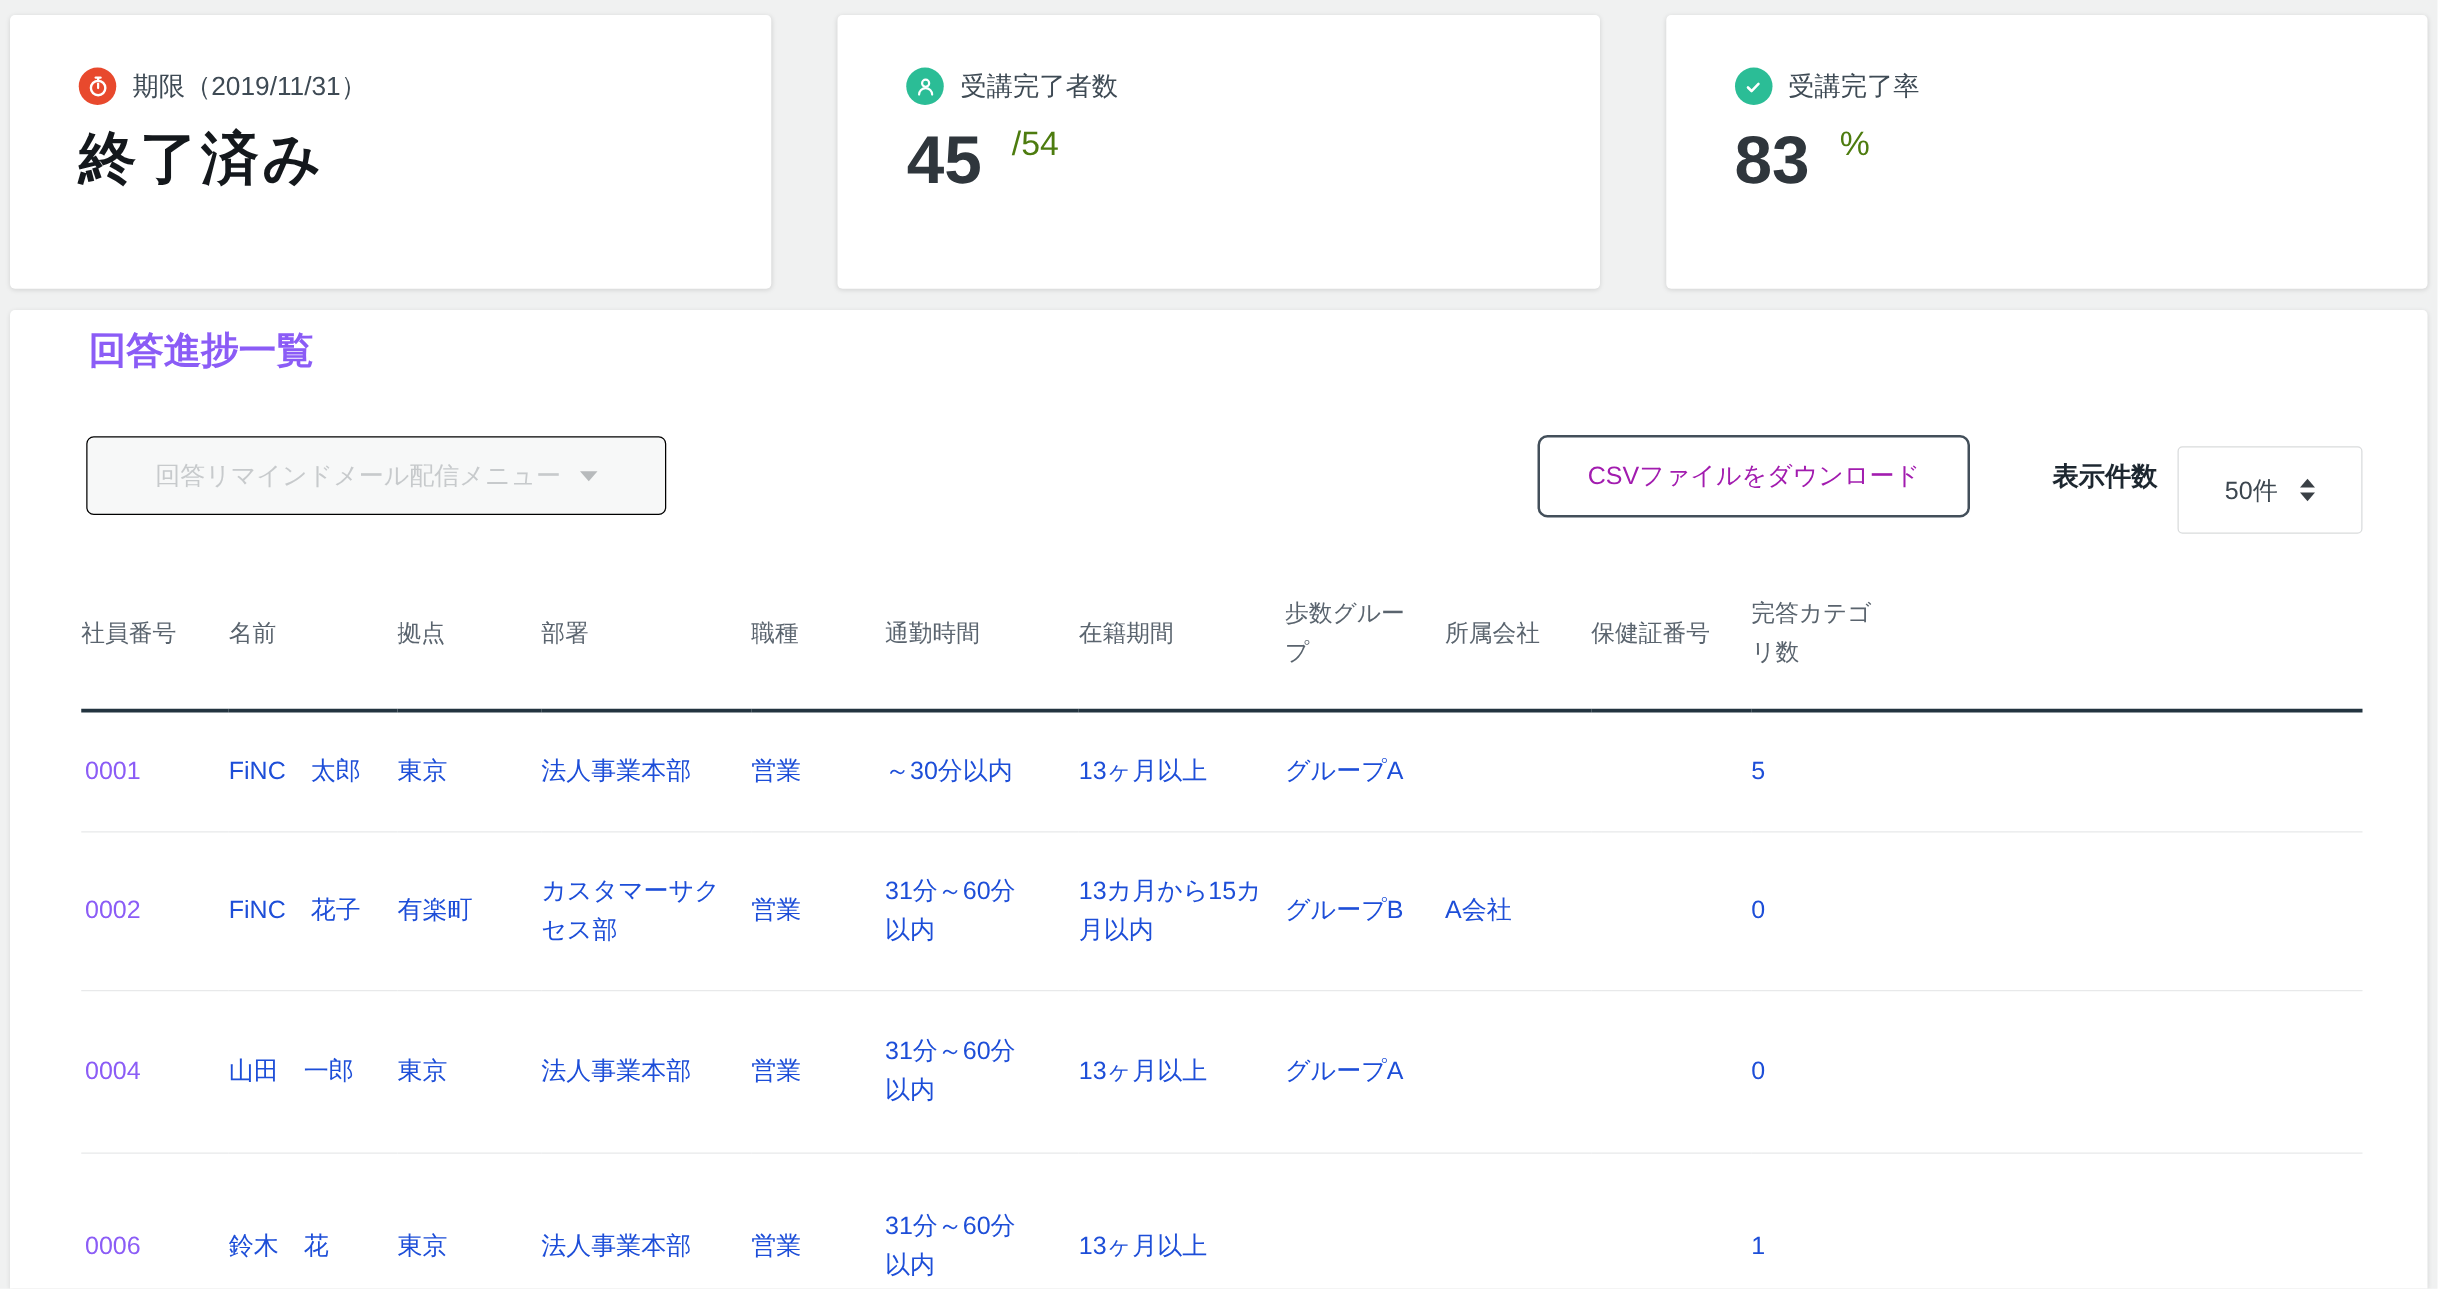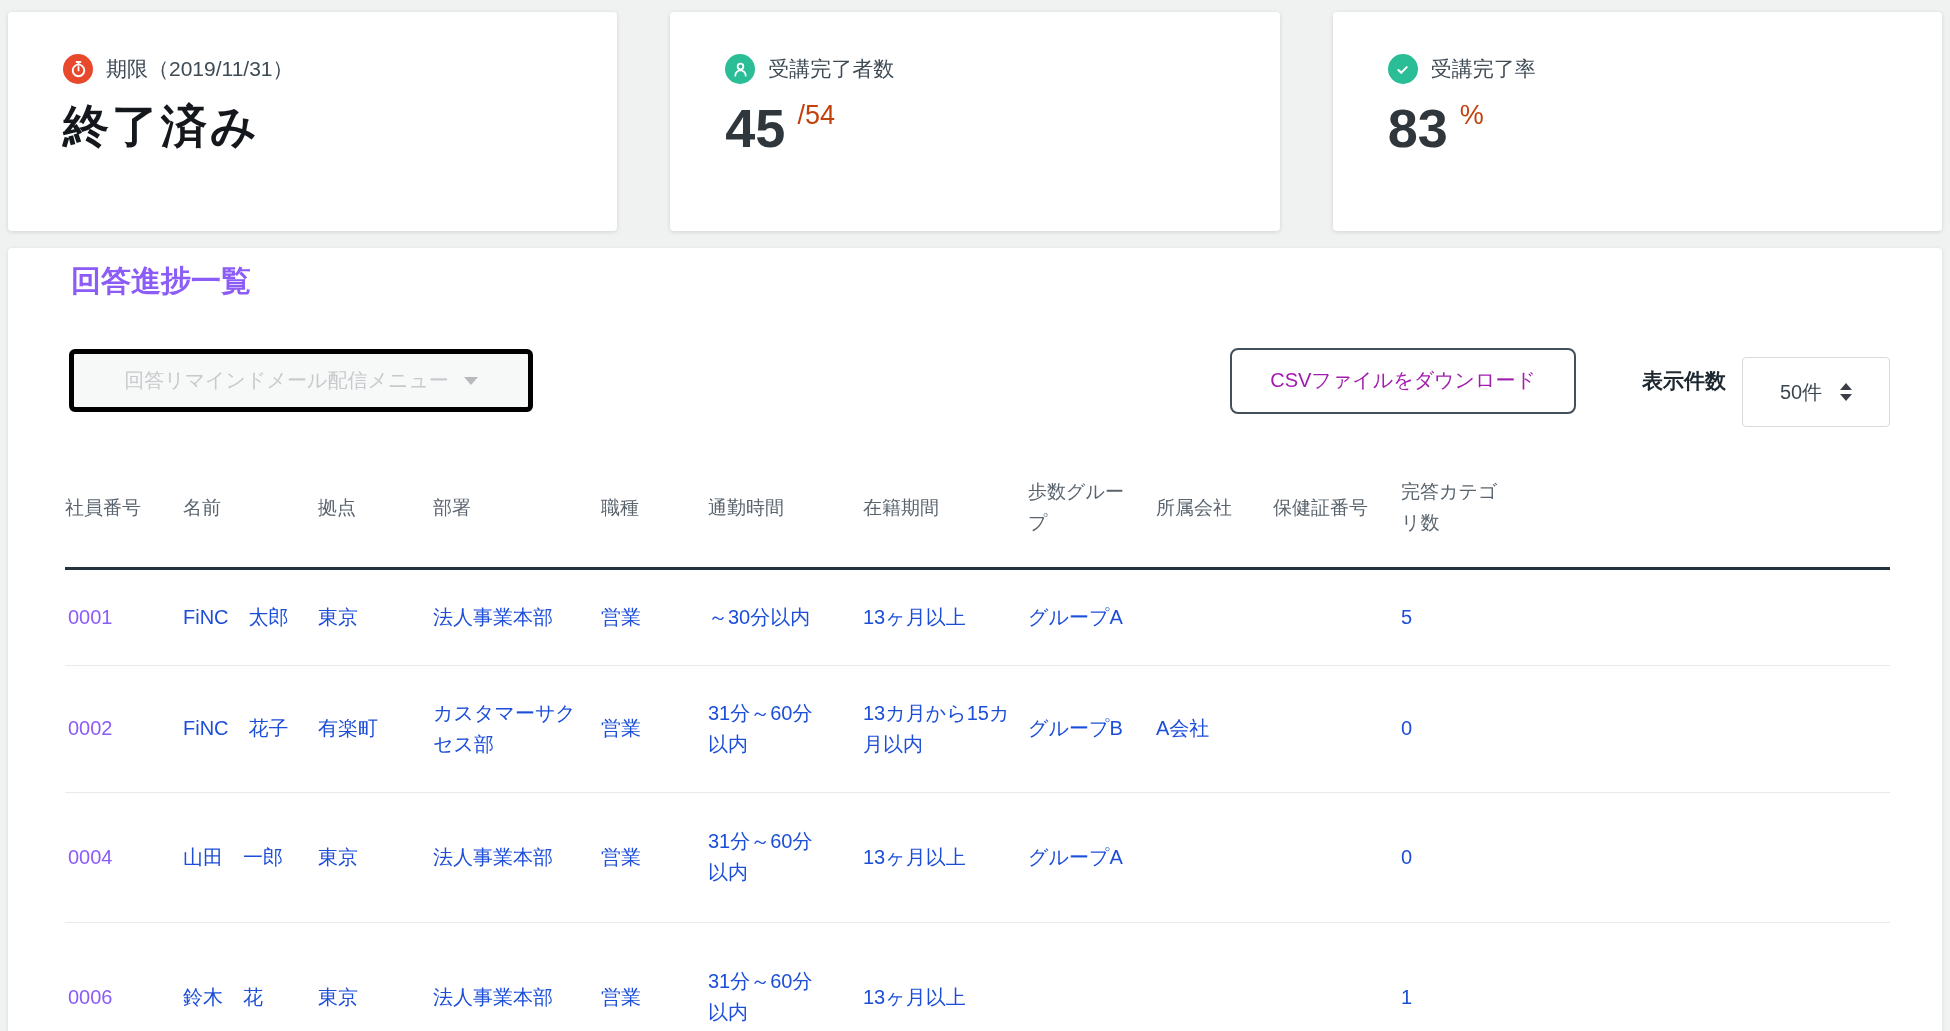--- a/index.html
+++ b/index.html
@@ -21,34 +21,34 @@
   .card-head { display:flex; align-items:center; gap:13px; font-size:21px; color:#3e4a54; }
   .icon-badge {
     width:30px; height:30px; border-radius:50%;
     display:flex; align-items:center; justify-content:center; flex:0 0 auto;
   }
   .badge-red   { background:#E8492D; }
   .badge-green { background:#2BBD96; }
   .card-value-row { margin-top:16px; display:flex; align-items:flex-start; gap:12px; color:#2f363c; }
   .big-text { font-size:46px; font-weight:700; color:#14181c; letter-spacing:3px; line-height:1.15; }
   .big-num  { font-size:54px; font-weight:700; line-height:1.05; }
-  .suffix   { font-size:27px; font-weight:400; color:#c2410c; }
+  .suffix   { font-size:27px; font-weight:400; color:#4d7c0f;margin-left:12px; }
 
   
   .panel {
     margin:17px 8px 0 8px; height:783px; overflow:hidden;
     background:#fff; border-radius:4px 4px 0 0;
     box-shadow:0 1px 4px rgba(0,0,0,.1);
     padding:20px 52px 0 57px;
   }
   .panel-title { font-size:30px; font-weight:700; color:#8b5cf6; line-height:26px; margin-left:6px; }
 
   .toolbar { margin-top:40px; display:flex; align-items:center; justify-content:space-between; }
   .reminder-btn {
-    width:464px; height:63px; background:#f7f8f8; border:5px solid #000000; border-radius:6px;
+    width:464px; height:63px; background:#f7f8f8; border:1px solid #000000; border-radius:6px;
     display:flex; align-items:center; justify-content:center; gap:15px;
     color:#c7cacc; font-size:20px; margin-left:4px; cursor:default;
   }
   .caret-down { width:0; height:0; border-left:7px solid transparent; border-right:7px solid transparent; border-top:8px solid #b7babc; }
   .toolbar-right { display:flex; align-items:center; }
   .csv-btn {
     height:66px; padding:0 38px; background:#fff; cursor:pointer;
     border:2px solid #434f5a; border-radius:8px; color:#a21caf; font-size:20px;
     display:flex; align-items:center;
   }

